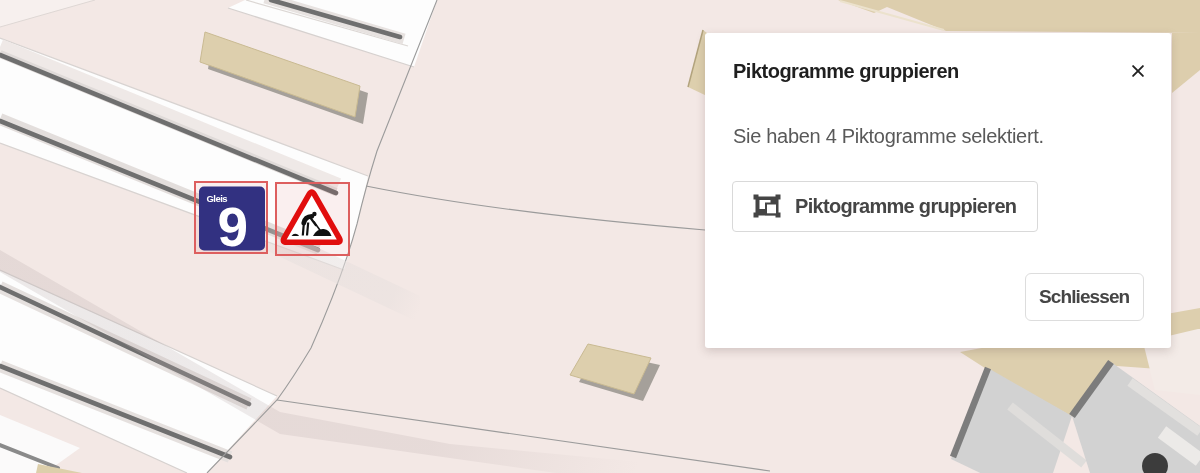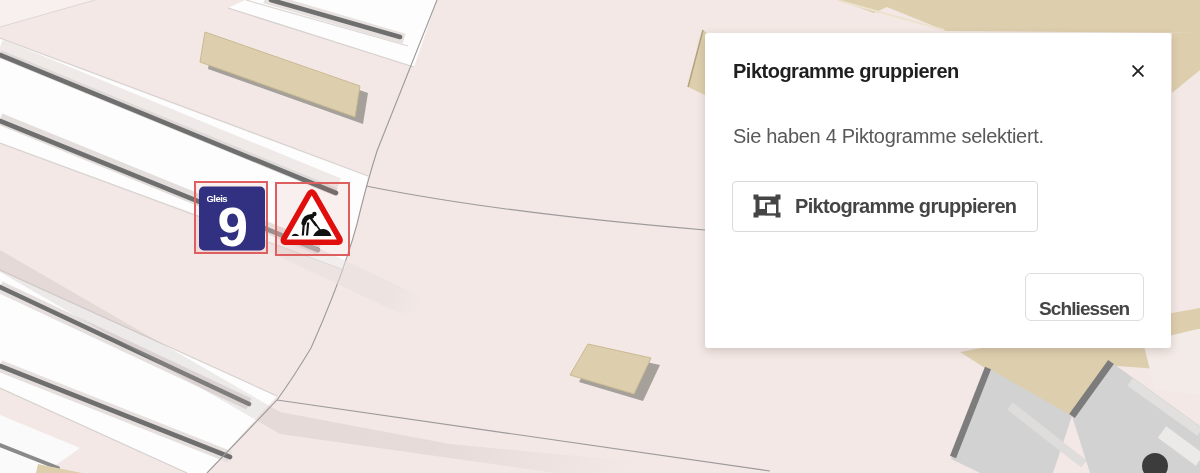--- a/index.html
+++ b/index.html
@@ -6,21 +6,21 @@
 .page{position:relative;width:1200px;height:473px;overflow:hidden;font-family:"Liberation Sans",sans-serif;}
 .page svg.map{position:absolute;left:0;top:0;}
 .modal{position:absolute;left:705px;top:33px;width:466px;height:315px;background:#fff;border-radius:3px;box-shadow:0 3px 10px rgba(90,70,70,.22);text-align:center;}
 .mtitle{position:absolute;left:28px;top:27px;font-size:20px;font-weight:bold;color:#1f1f1f;letter-spacing:-0.5px;white-space:nowrap;}
 .mclose{position:absolute;left:426px;top:31px;width:14px;height:14px;}
 .mbody{position:absolute;left:28px;top:92px;font-size:20px;color:#595959;letter-spacing:-0.3px;white-space:nowrap;}
 .btn1{position:absolute;left:27px;top:148px;width:306px;height:51px;border:1px solid #d9d9d9;border-radius:4px;background:#fff;box-sizing:border-box;}
 .btn1 .ic{position:absolute;left:20px;top:11px;}
 .btn1 .tx{position:absolute;left:62px;top:13px;font-size:20px;font-weight:bold;color:#454545;letter-spacing:-0.7px;white-space:nowrap;}
 .btn2{position:absolute;left:320px;top:240px;width:119px;height:48px;border:1px solid #ddd;border-radius:6px;background:#fff;box-sizing:border-box;}
-.btn2 .tx{position:absolute;left:13px;top:24px;font-size:19px;font-weight:bold;color:#454545;letter-spacing:-0.9px;white-space:nowrap;}
+.btn2 .tx{position:absolute;left:13px;top:12px;font-size:19px;font-weight:bold;color:#454545;letter-spacing:-0.9px;white-space:nowrap;}
 </style>
 </head>
 <body>
 
 <div class="page">
 
 <svg class="map" width="1200" height="473" viewBox="0 0 1200 473">
   <defs>
     <linearGradient id="g2fade" x1="0" y1="250" x2="640" y2="462" gradientUnits="userSpaceOnUse">
       <stop offset="0" stop-color="#b9abab" stop-opacity="0.25"></stop>

